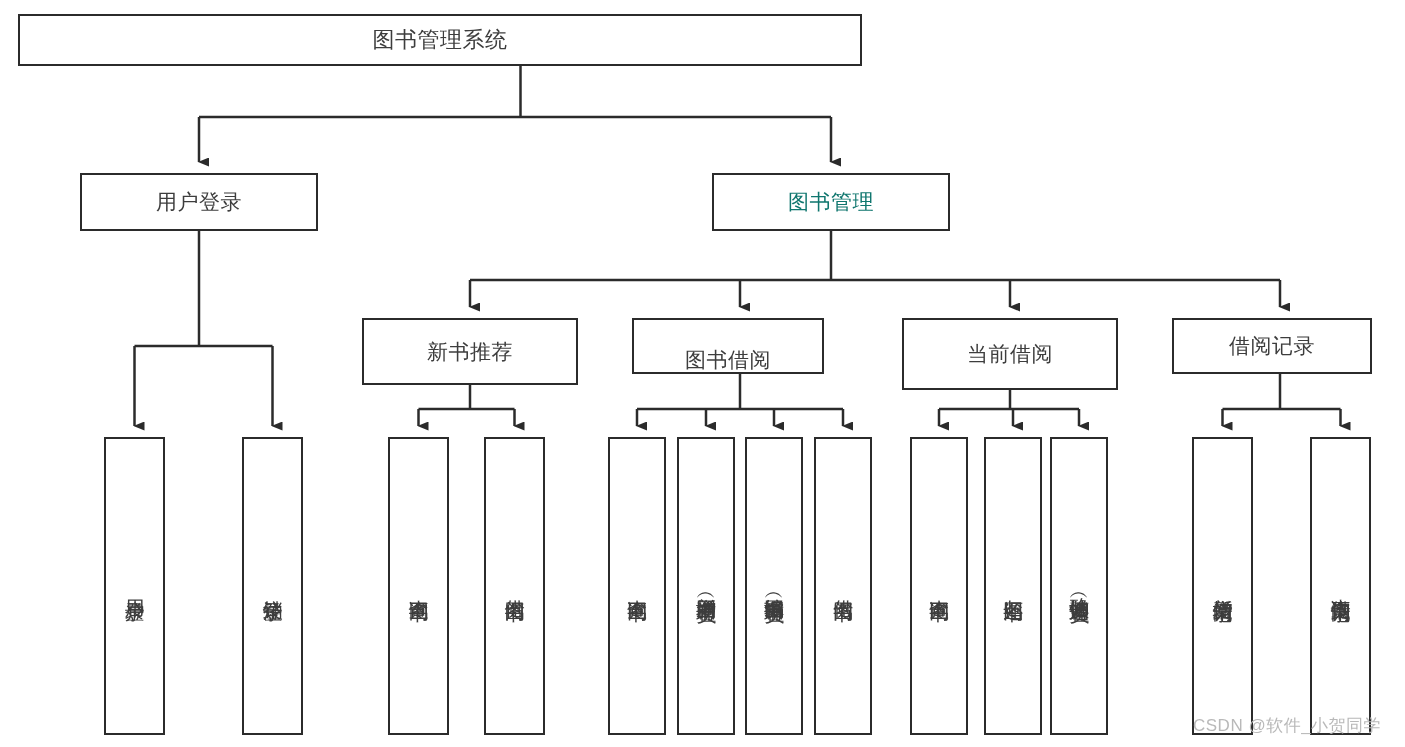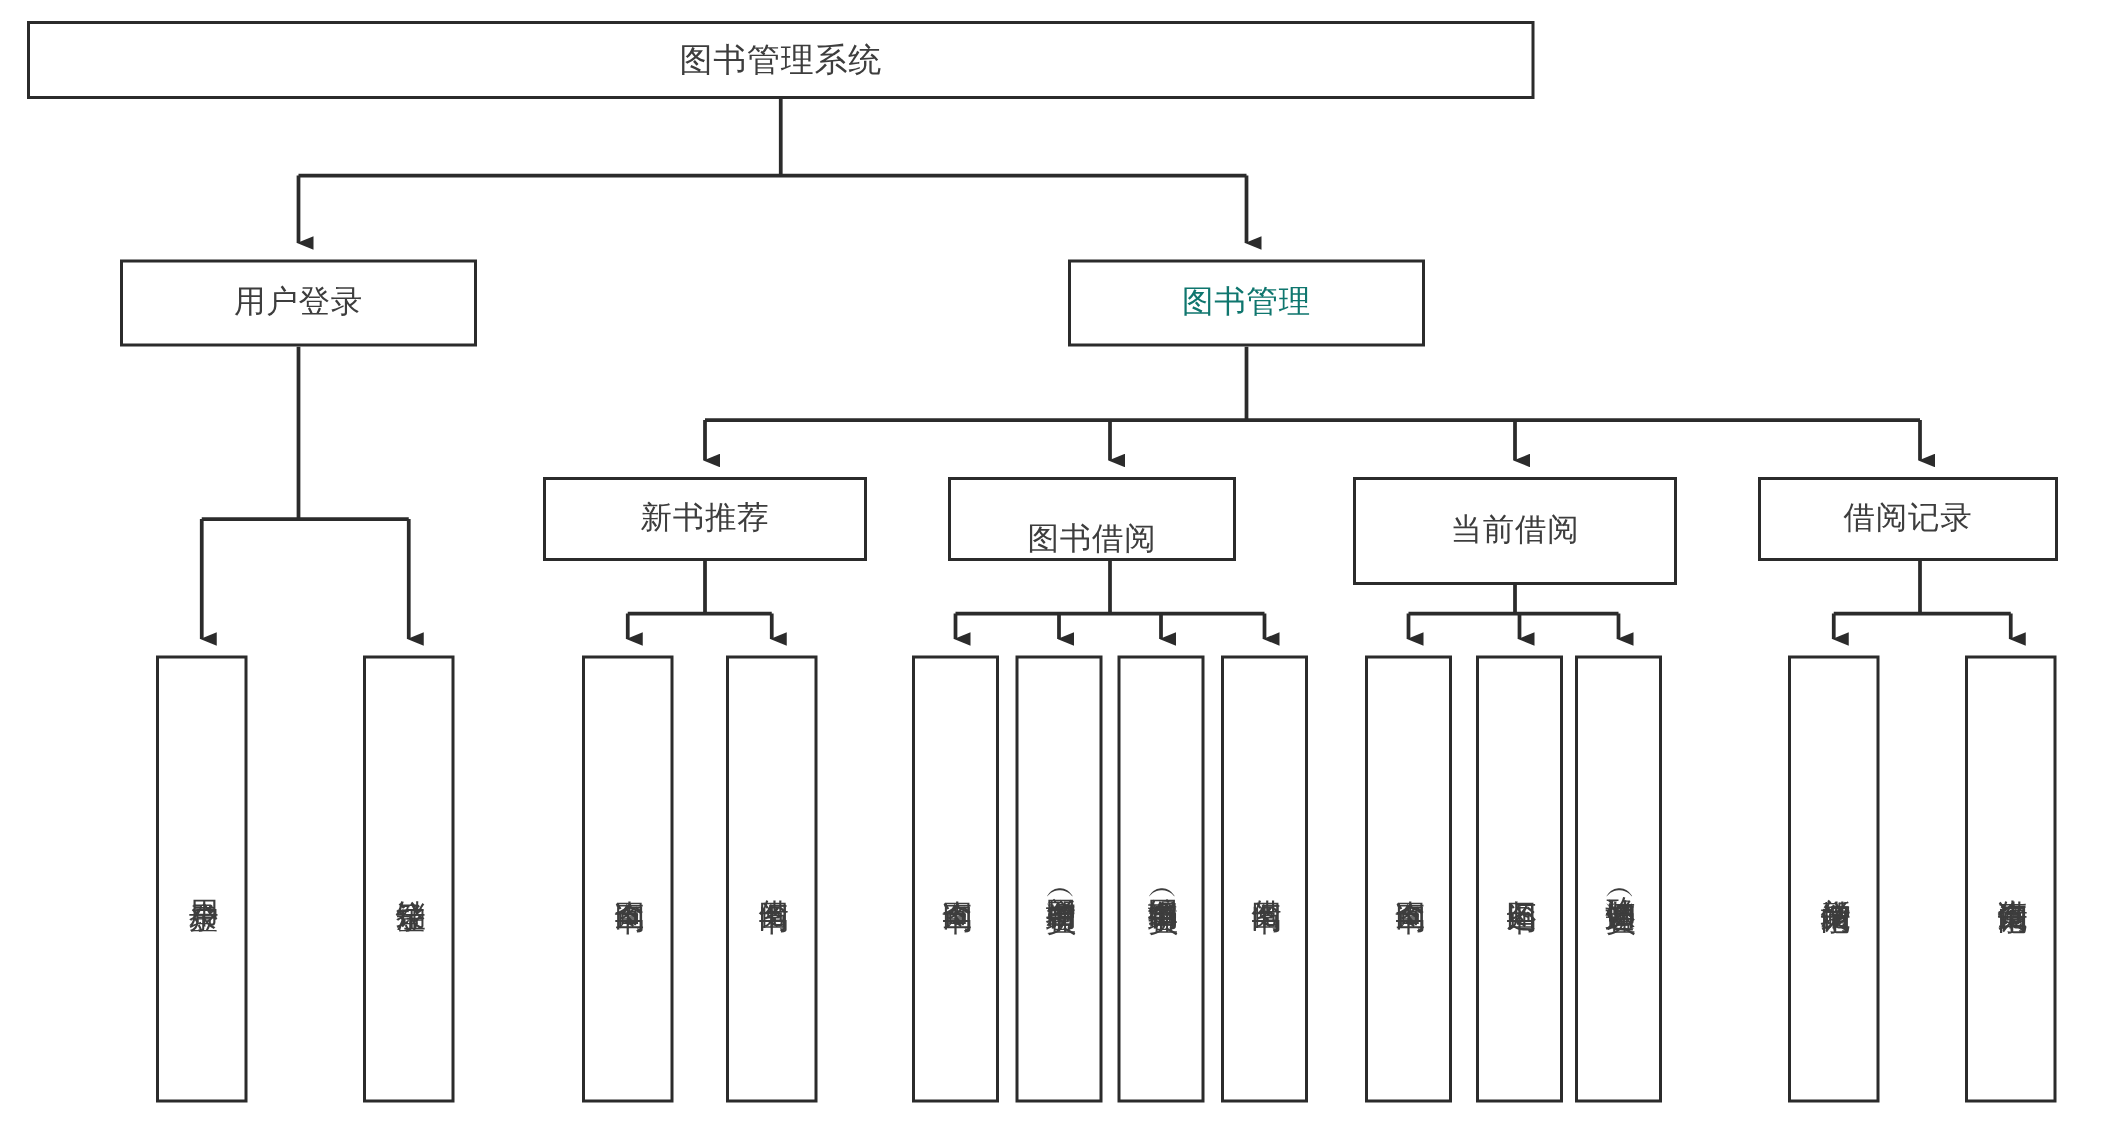--- a/index.html
+++ b/index.html
@@ -104,30 +104,30 @@
         <path d="M 1013 409 L 1013 426" marker-end="url(#arrowhead)"></path>
         <path d="M 1079 409 L 1079 426" marker-end="url(#arrowhead)"></path>
         <path d="M 1280 374 L 1280 409"></path>
         <path d="M 1222.5 409 L 1340.5 409"></path>
         <path d="M 1222.5 409 L 1222.5 426" marker-end="url(#arrowhead)"></path>
         <path d="M 1340.5 409 L 1340.5 426" marker-end="url(#arrowhead)"></path>
       </g>
   </svg>
 
   <div id="nodes-layer">
-      <div class="node-box level1" style="left: 18px; top: 14px; width: 1005px; height: 52px; border-color: rgb(43, 43, 43);">
+      <div class="node-box level1" style="left: 18px; top: 14px; width: 844px; height: 52px; border-color: rgb(43, 43, 43);">
         <span class="node-label" style="color: rgb(61, 61, 61);">图书管理系统</span>
       </div>
       <div class="node-box level2" style="left: 80px; top: 173px; width: 238px; height: 58px; border-color: rgb(43, 43, 43);">
         <span class="node-label" style="color: rgb(61, 61, 61);">用户登录</span>
       </div>
       <div class="node-box level2" style="left: 712px; top: 173px; width: 238px; height: 58px; border-color: rgb(43, 43, 43);">
         <span class="node-label" style="color: #0f766e;">图书管理</span>
       </div>
-      <div class="node-box level3" style="left: 362px; top: 318px; width: 216px; height: 56px; border-color: rgb(43, 43, 43);">
+      <div class="node-box level3" style="left: 362px; top: 318px; width: 216px; height: 67px; border-color: rgb(43, 43, 43);">
         <span class="node-label" style="color: rgb(61, 61, 61);">新书推荐</span>
       </div>
       <div class="node-box level3" style="left: 632px; top: 318px; width: 192px; height: 56px; border-color: rgb(43, 43, 43); align-items: flex-end;">
         <span class="node-label" style="color: rgb(61, 61, 61);">图书借阅</span>
       </div>
       <div class="node-box level3" style="left: 902px; top: 318px; width: 216px; height: 72px; border-color: rgb(43, 43, 43);">
         <span class="node-label" style="color: rgb(61, 61, 61);">当前借阅</span>
       </div>
       <div class="node-box level3" style="left: 1172px; top: 318px; width: 200px; height: 56px; border-color: rgb(43, 43, 43);">
         <span class="node-label" style="color: rgb(61, 61, 61);">借阅记录</span>
@@ -166,13 +166,14 @@
         <span class="node-label" style="color: rgb(61, 61, 61);">确认归还（管理员）</span>
       </div>
       <div class="node-box level4 vertical" style="left: 1192px; top: 437px; width: 61px; height: 298px; border-color: rgb(43, 43, 43);">
         <span class="node-label" style="color: rgb(61, 61, 61);">新增借阅记录</span>
       </div>
       <div class="node-box level4 vertical" style="left: 1310px; top: 437px; width: 61px; height: 298px; border-color: rgb(43, 43, 43);">
         <span class="node-label" style="color: rgb(61, 61, 61);">查询借阅记录</span>
       </div>
     </div>
 
+  <div class="watermark" style="left:1193px; top:714px;">CSDN @软件_小贺同学</div>
 </div>
 
 </body></html>

